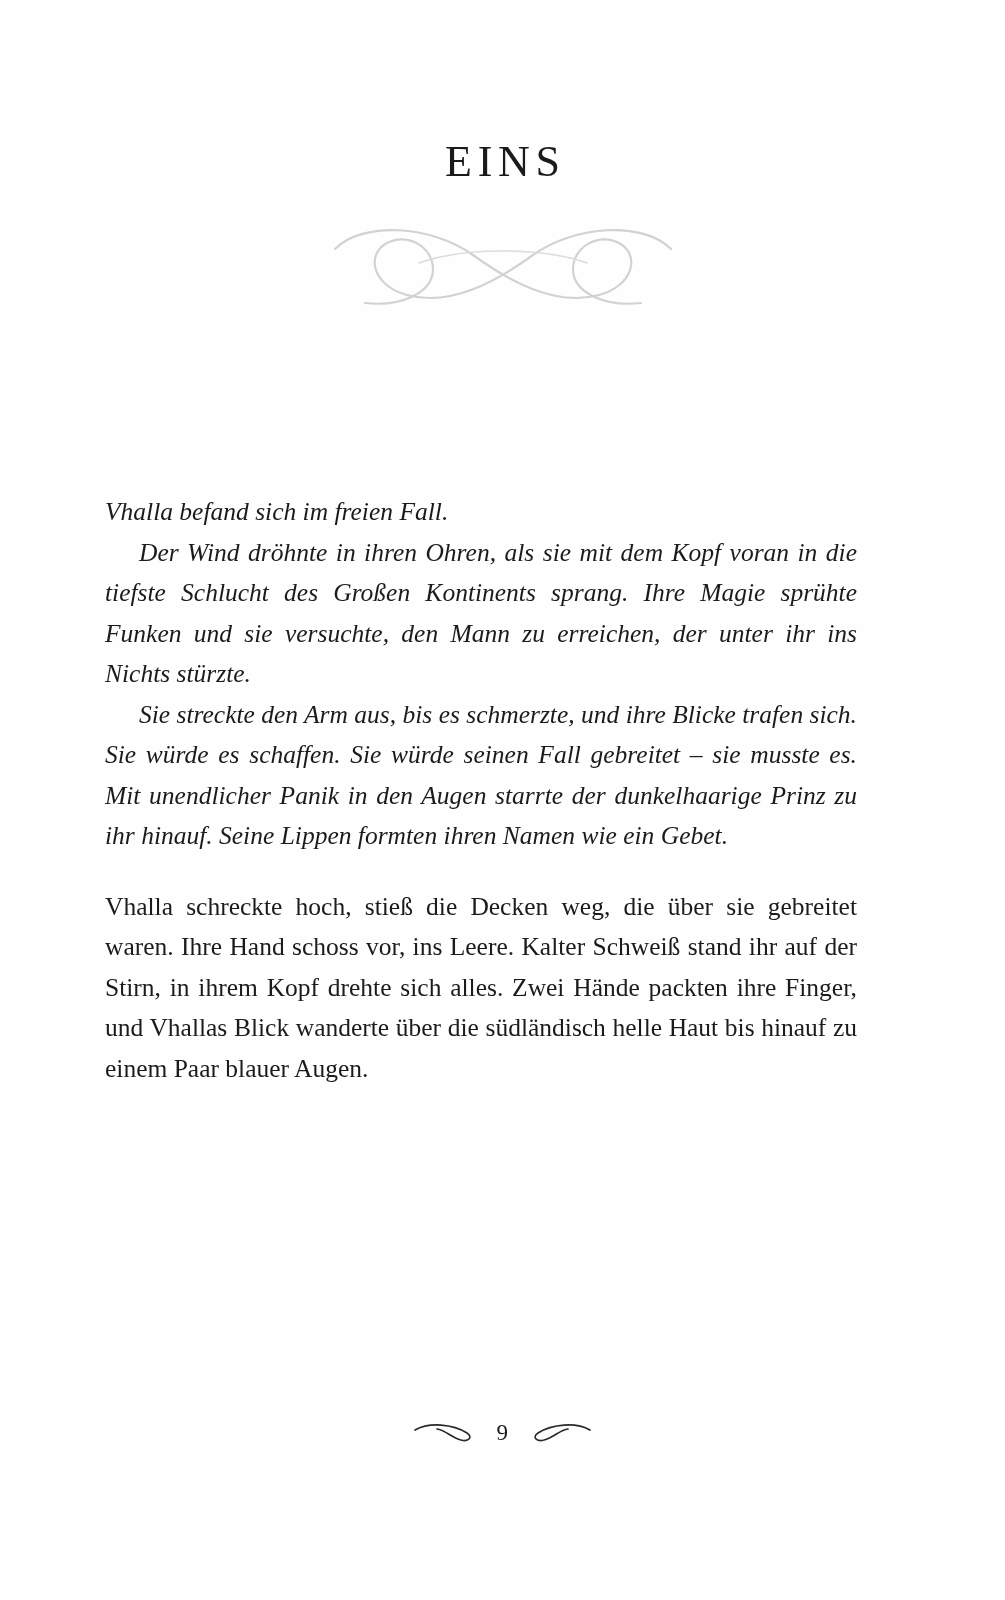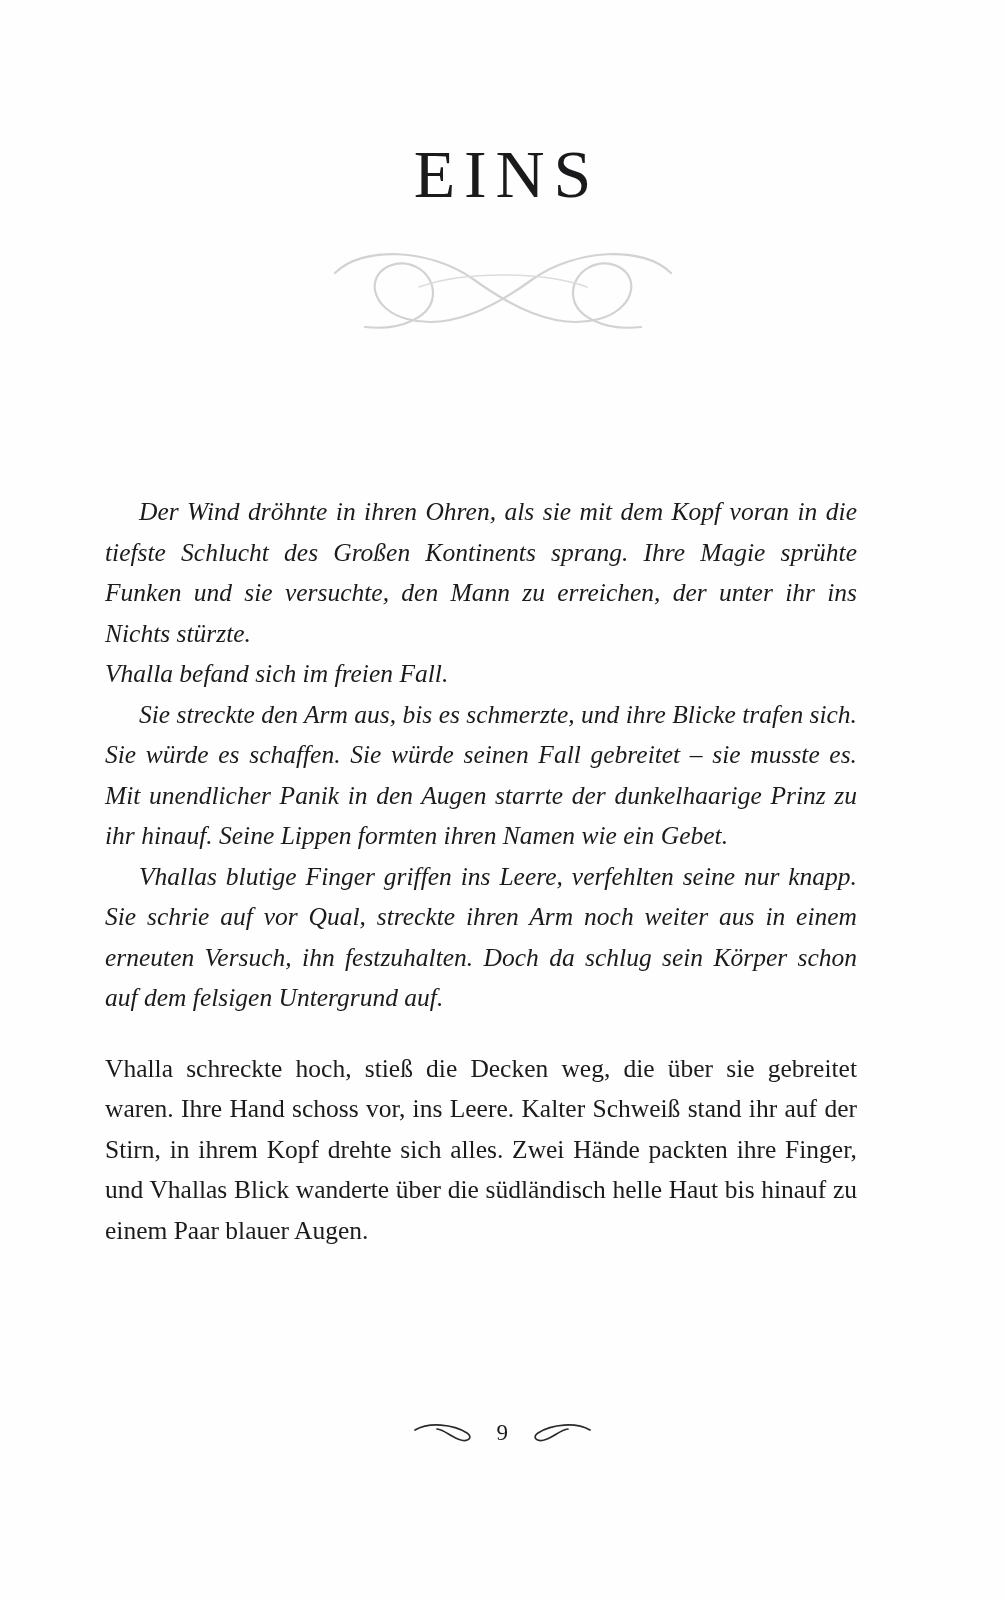--- a/index.html
+++ b/index.html
@@ -26,21 +26,21 @@
   .chapter-head {
     position: absolute;
     top: 140px;
     left: 0;
     right: 0;
     text-align: center;
   }
 
   .chapter-title {
     font-family: "Liberation Serif", "DejaVu Serif", serif;
-    font-size: 68px;
+    font-size: 44px;
     letter-spacing: 0.13em;
     font-weight: 400;
     color: #1a1a1d;
     line-height: 1;
     display: inline-block;
     text-indent: 0.13em;
   }
 
   .chapter-ornament {
     margin-top: 22px;
@@ -115,24 +115,23 @@
         <g stroke="#d2d2d5" stroke-width="2.2" fill="none" stroke-linecap="round">
           <path d="M12 38 C 40 10, 108 14, 150 44 C 186 70, 232 96, 276 84 C 310 75, 318 44, 296 32 C 276 21, 250 36, 250 58 C 250 82, 282 96, 318 92"></path>
           <path d="M348 38 C 320 10, 252 14, 210 44 C 174 70, 128 96, 84 84 C 50 75, 42 44, 64 32 C 84 21, 110 36, 110 58 C 110 82, 78 96, 42 92"></path>
           <path d="M96 52 C 140 36, 220 36, 264 52" stroke="#dcdcdf" stroke-width="1.6"></path>
         </g>
       </svg>
     </div>
   </div>
 
   <div class="body-block">
+    <p class="para dream">Vhalla befand sich im freien Fall.</p>
     <p class="para dream indent">Der Wind dröhnte in ihren Ohren, als sie mit dem Kopf voran in die tiefste Schlucht des Großen Kontinents sprang. Ihre Magie sprühte Funken und sie versuchte, den Mann zu erreichen, der unter ihr ins Nichts stürzte.</p>
-    <p class="para dream">Vhalla befand sich im freien Fall.</p>
     <p class="para dream indent">Sie streckte den Arm aus, bis es schmerzte, und ihre Blicke trafen sich. Sie würde es schaffen. Sie würde seinen Fall gebreitet – sie musste es. Mit unendlicher Panik in den Augen starrte der dunkelhaarige Prinz zu ihr hinauf. Seine Lippen formten ihren Namen wie ein Gebet.</p>
-    <p class="para dream indent">Vhallas blutige Finger griffen ins Leere, verfehlten seine nur knapp. Sie schrie auf vor Qual, streckte ihren Arm noch weiter aus in einem erneuten Versuch, ihn festzuhalten. Doch da schlug sein Körper schon auf dem felsigen Untergrund auf.</p>
     <div class="gap"></div>
     <p class="para">Vhalla schreckte hoch, stieß die Decken weg, die über sie gebreitet waren. Ihre Hand schoss vor, ins Leere. Kalter Schweiß stand ihr auf der Stirn, in ihrem Kopf drehte sich alles. Zwei Hände packten ihre Finger, und Vhallas Blick wanderte über die südländisch helle Haut bis hinauf zu einem Paar blauer Augen.</p>
   </div>
 
   <div class="footer">
     <span>
       <svg width="72" height="26" viewBox="0 0 72 26" fill="none" aria-hidden="true">
         <path d="M4 10 C 18 2, 42 4, 56 13 C 62 17, 58 22, 50 20 C 40 17, 34 10, 26 9" stroke="#2a2a2e" stroke-width="1.7" fill="none" stroke-linecap="round"></path>
       </svg>
     </span>

